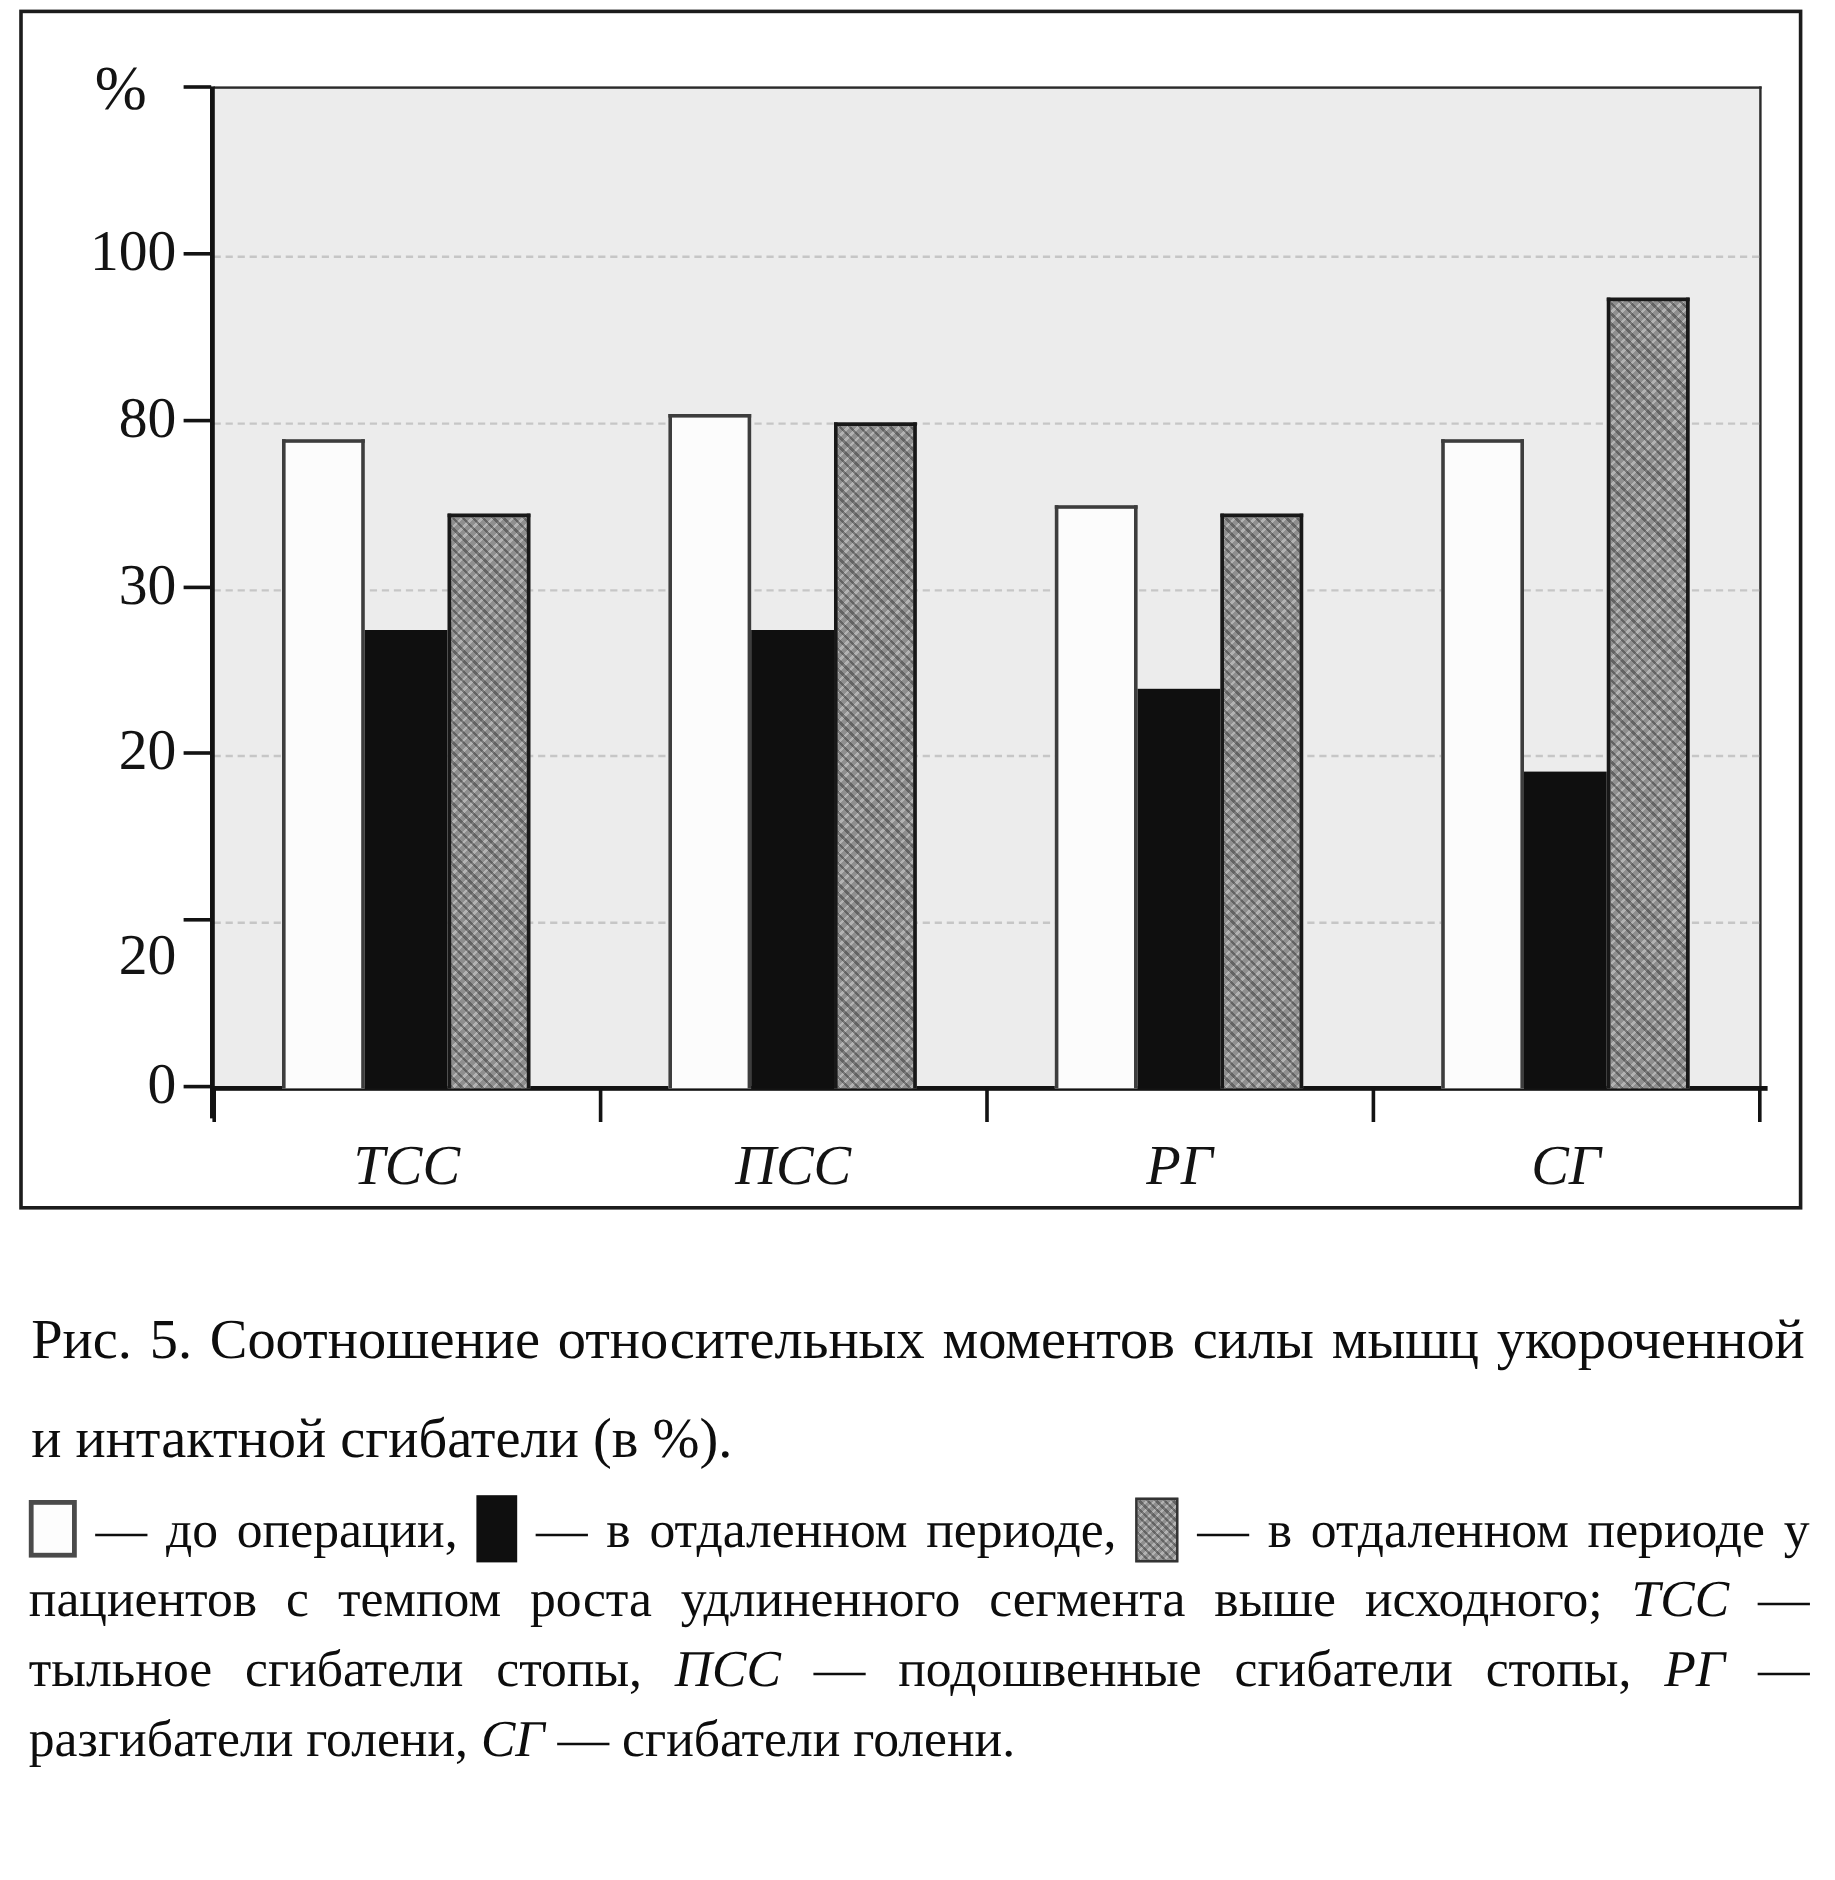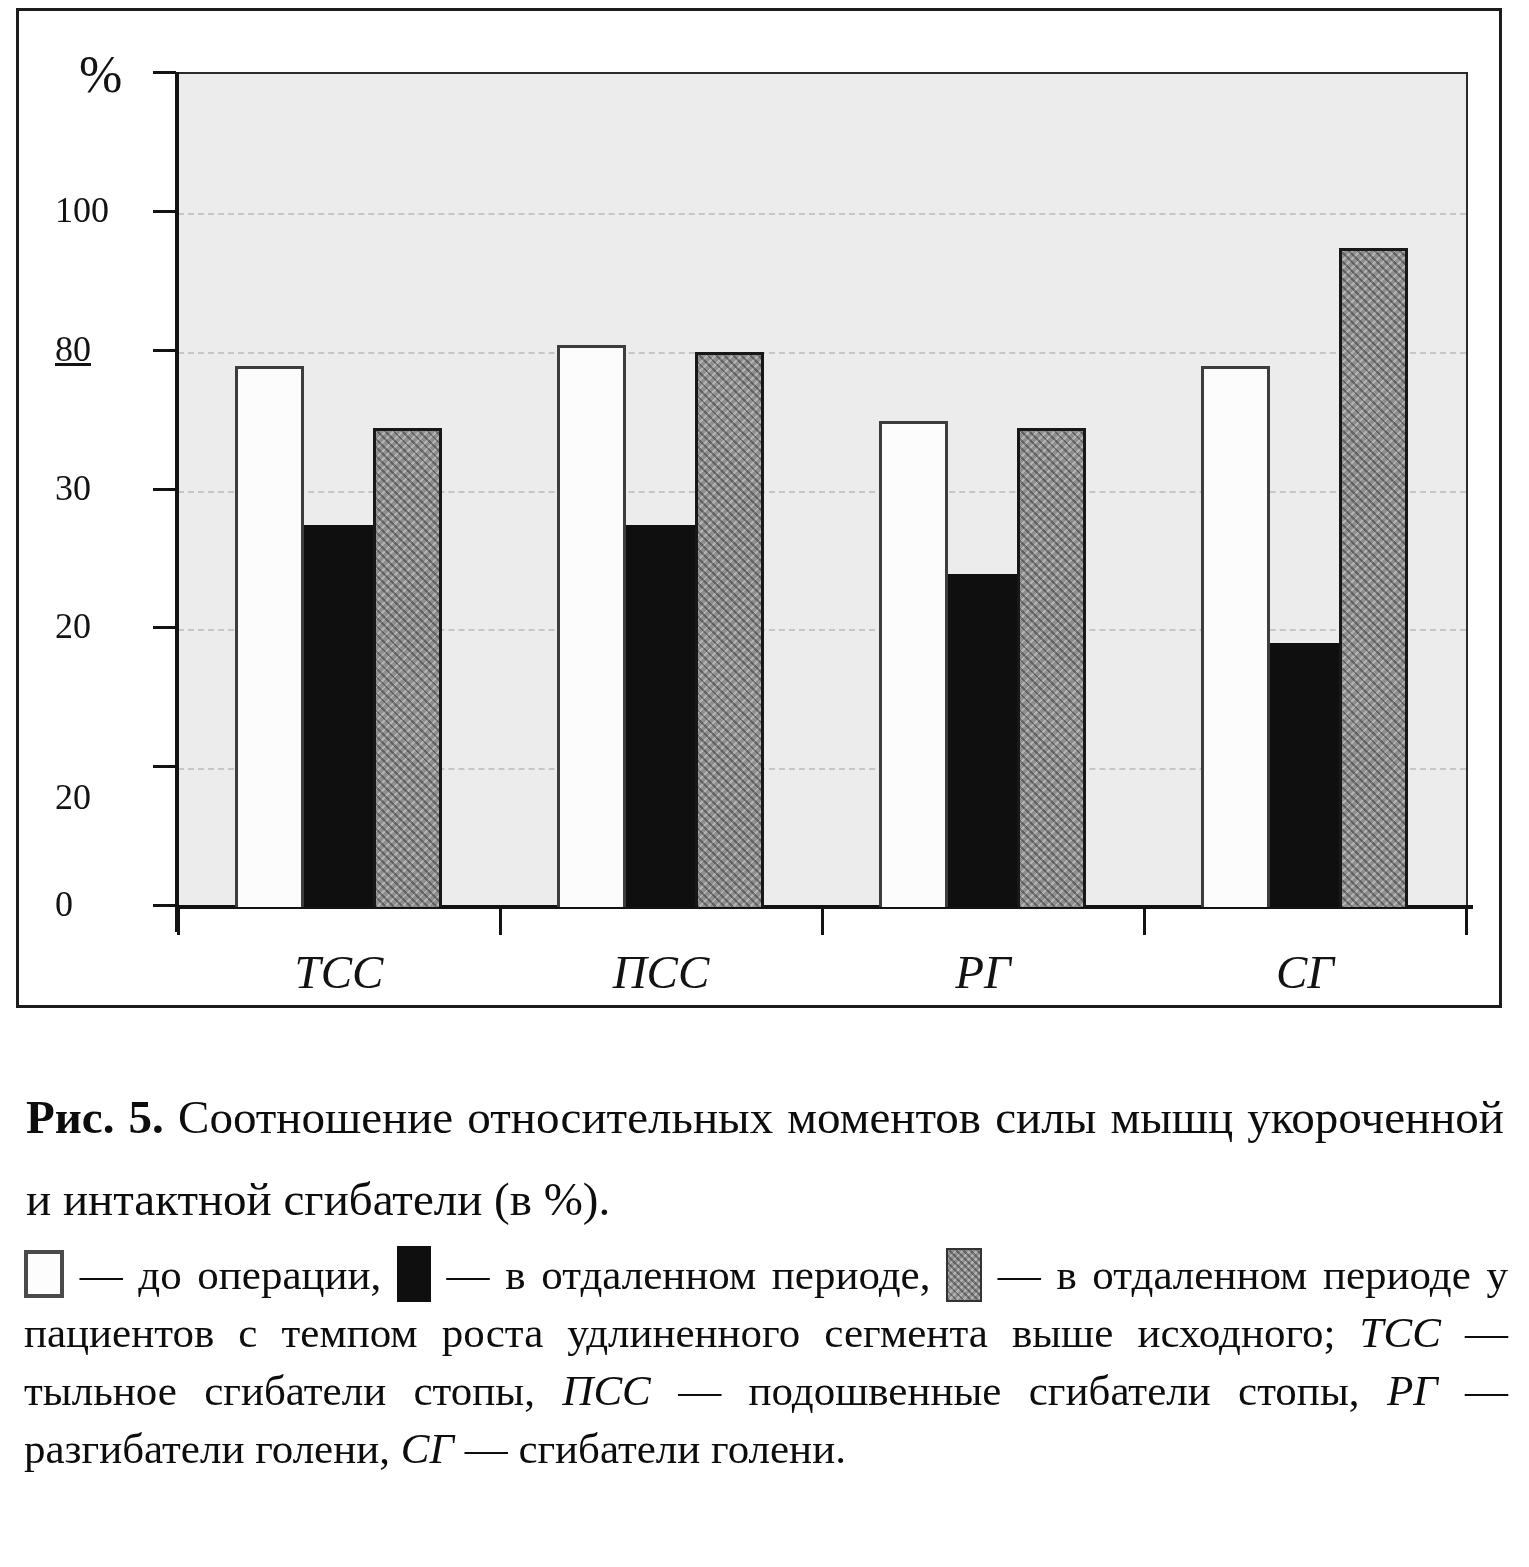--- a/index.html
+++ b/index.html
@@ -20,22 +20,22 @@
   }
   .gridline{
     position:absolute;left:0;width:100%;height:0;
     border-top:2px dashed #c6c6c6;z-index:0;
   }
   .y-axis{position:absolute;left:156px;top:61px;width:4px;height:860px;background:#131313;}
   .x-axis{position:absolute;left:156px;top:894px;width:1298px;height:4px;background:#131313;}
   .y-tick{position:absolute;width:23px;height:3px;background:#131313;}
   .x-tick{position:absolute;width:3px;height:28px;background:#131313;top:896px;}
   .y-tick-label{
-    position:absolute;left:36px;width:92px;text-align:left;
-    font-size:36px;line-height:52px;color:#131313;
+    position:absolute;left:36px;width:92px;text-align:right;
+    font-size:48px;line-height:52px;color:#131313;
   }
   .percent-label{
     position:absolute;left:60px;top:34px;font-size:52px;color:#131313;
   }
   .x-cat-label{
     position:absolute;top:934px;width:220px;text-align:center;
     font-style:italic;font-size:47px;color:#131313;
   }
   
   .bar-group{
@@ -50,21 +50,21 @@
     background-image:
       repeating-linear-gradient(45deg, rgba(25,25,25,.38) 0 2px, rgba(0,0,0,0) 2px 6px),
       repeating-linear-gradient(135deg, rgba(255,255,255,.32) 0 2px, rgba(0,0,0,0) 2px 6px);
     border:3px solid #181818;border-bottom:none;
   }
   
   .caption{
     position:absolute;left:26px;top:1076px;width:1478px;margin:0;
     font-size:47px;line-height:82px;text-align:justify;color:#0d0d0d;
   }
-  .caption b{font-weight:bold;}
+  .caption b{font-weight:normal;}
   .legend{
     position:absolute;left:24px;top:1246px;width:1484px;margin:0;
     font-size:43px;line-height:58px;text-align:justify;color:#0d0d0d;
   }
   .legend i{font-style:italic;}
   .swatch{display:inline-block;box-sizing:border-box;}
   .swatch.white{width:40px;height:48px;background:#fdfdfd;border:4px solid #4a4a4a;vertical-align:-9px;}
   .swatch.black{width:34px;height:56px;background:#0f0f0f;vertical-align:-13px;}
   .swatch.gray{
     width:36px;height:54px;vertical-align:-13px;border:2px solid #333;
@@ -110,21 +110,21 @@
   <div class="percent-label">%</div>
 <div class="y-tick" style="left: 134px; top: 893px;"></div>
     <div class="y-tick-label" style="top: 867px;">0</div>
     <div class="y-tick" style="left: 134px; top: 754px;"></div>
     <div class="y-tick-label" style="top: 728px; margin-top: 32px;">20</div>
     <div class="y-tick" style="left: 134px; top: 615px;"></div>
     <div class="y-tick-label" style="top: 589px;">20</div>
     <div class="y-tick" style="left: 134px; top: 477px;"></div>
     <div class="y-tick-label" style="top: 451px;">30</div>
     <div class="y-tick" style="left: 134px; top: 338px;"></div>
-    <div class="y-tick-label" style="top: 312px; text-decoration: underline;">80</div>
+    <div class="y-tick-label" style="top: 312px;">80</div>
     <div class="y-tick" style="left: 134px; top: 199px;"></div>
     <div class="y-tick-label" style="top: 173px;">100</div>
     <div class="y-tick" style="left: 134px; top: 60px;"></div>
     <div class="x-tick" style="left: 158px;"></div>
     <div class="x-tick" style="left: 480px;"></div>
     <div class="x-tick" style="left: 802px;"></div>
     <div class="x-tick" style="left: 1124px;"></div>
     <div class="x-tick" style="left: 1446px;"></div>
     <div class="x-cat-label" style="left: 210px;">ТСС</div>
     <div class="x-cat-label" style="left: 532px;">ПСС</div>

